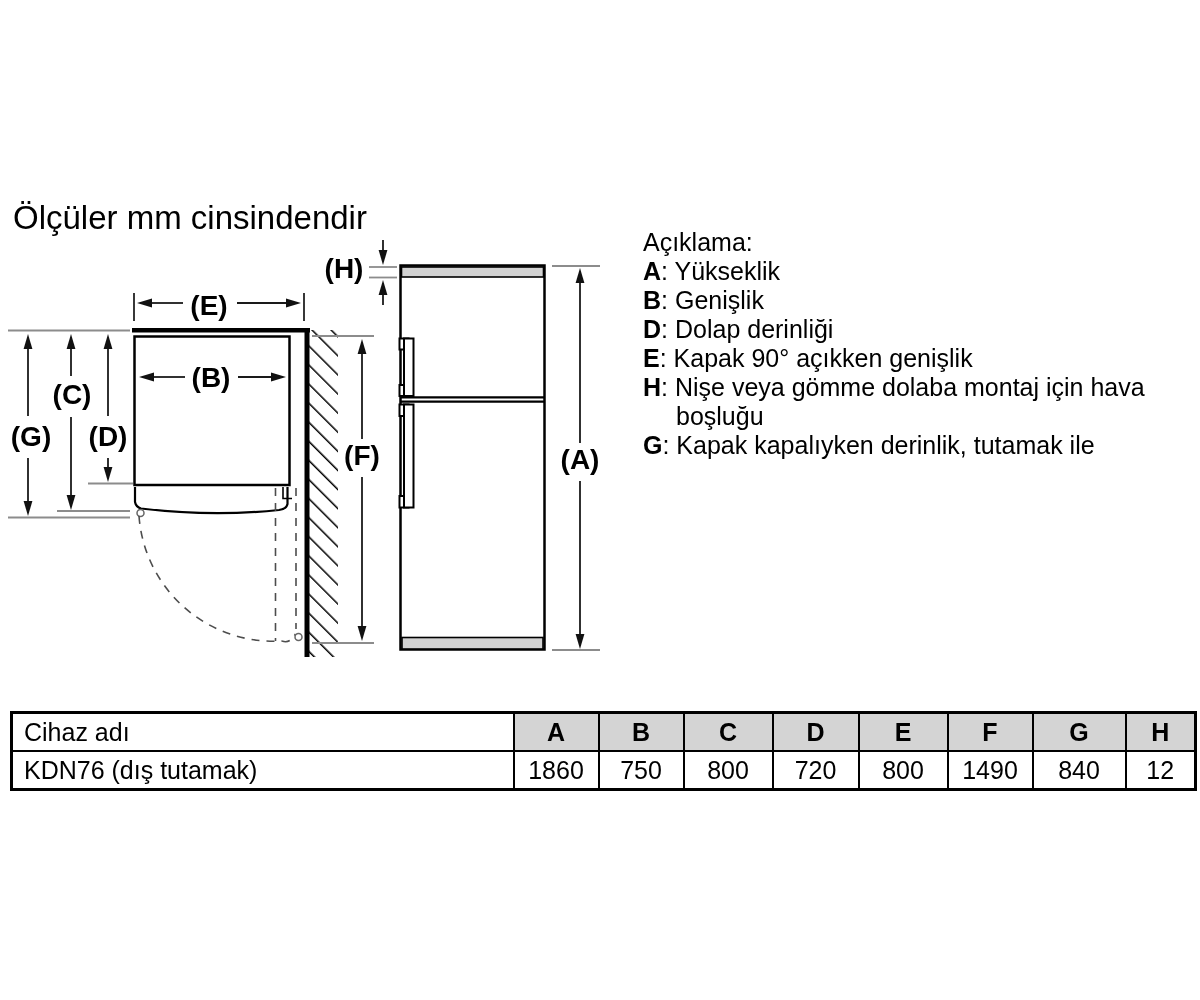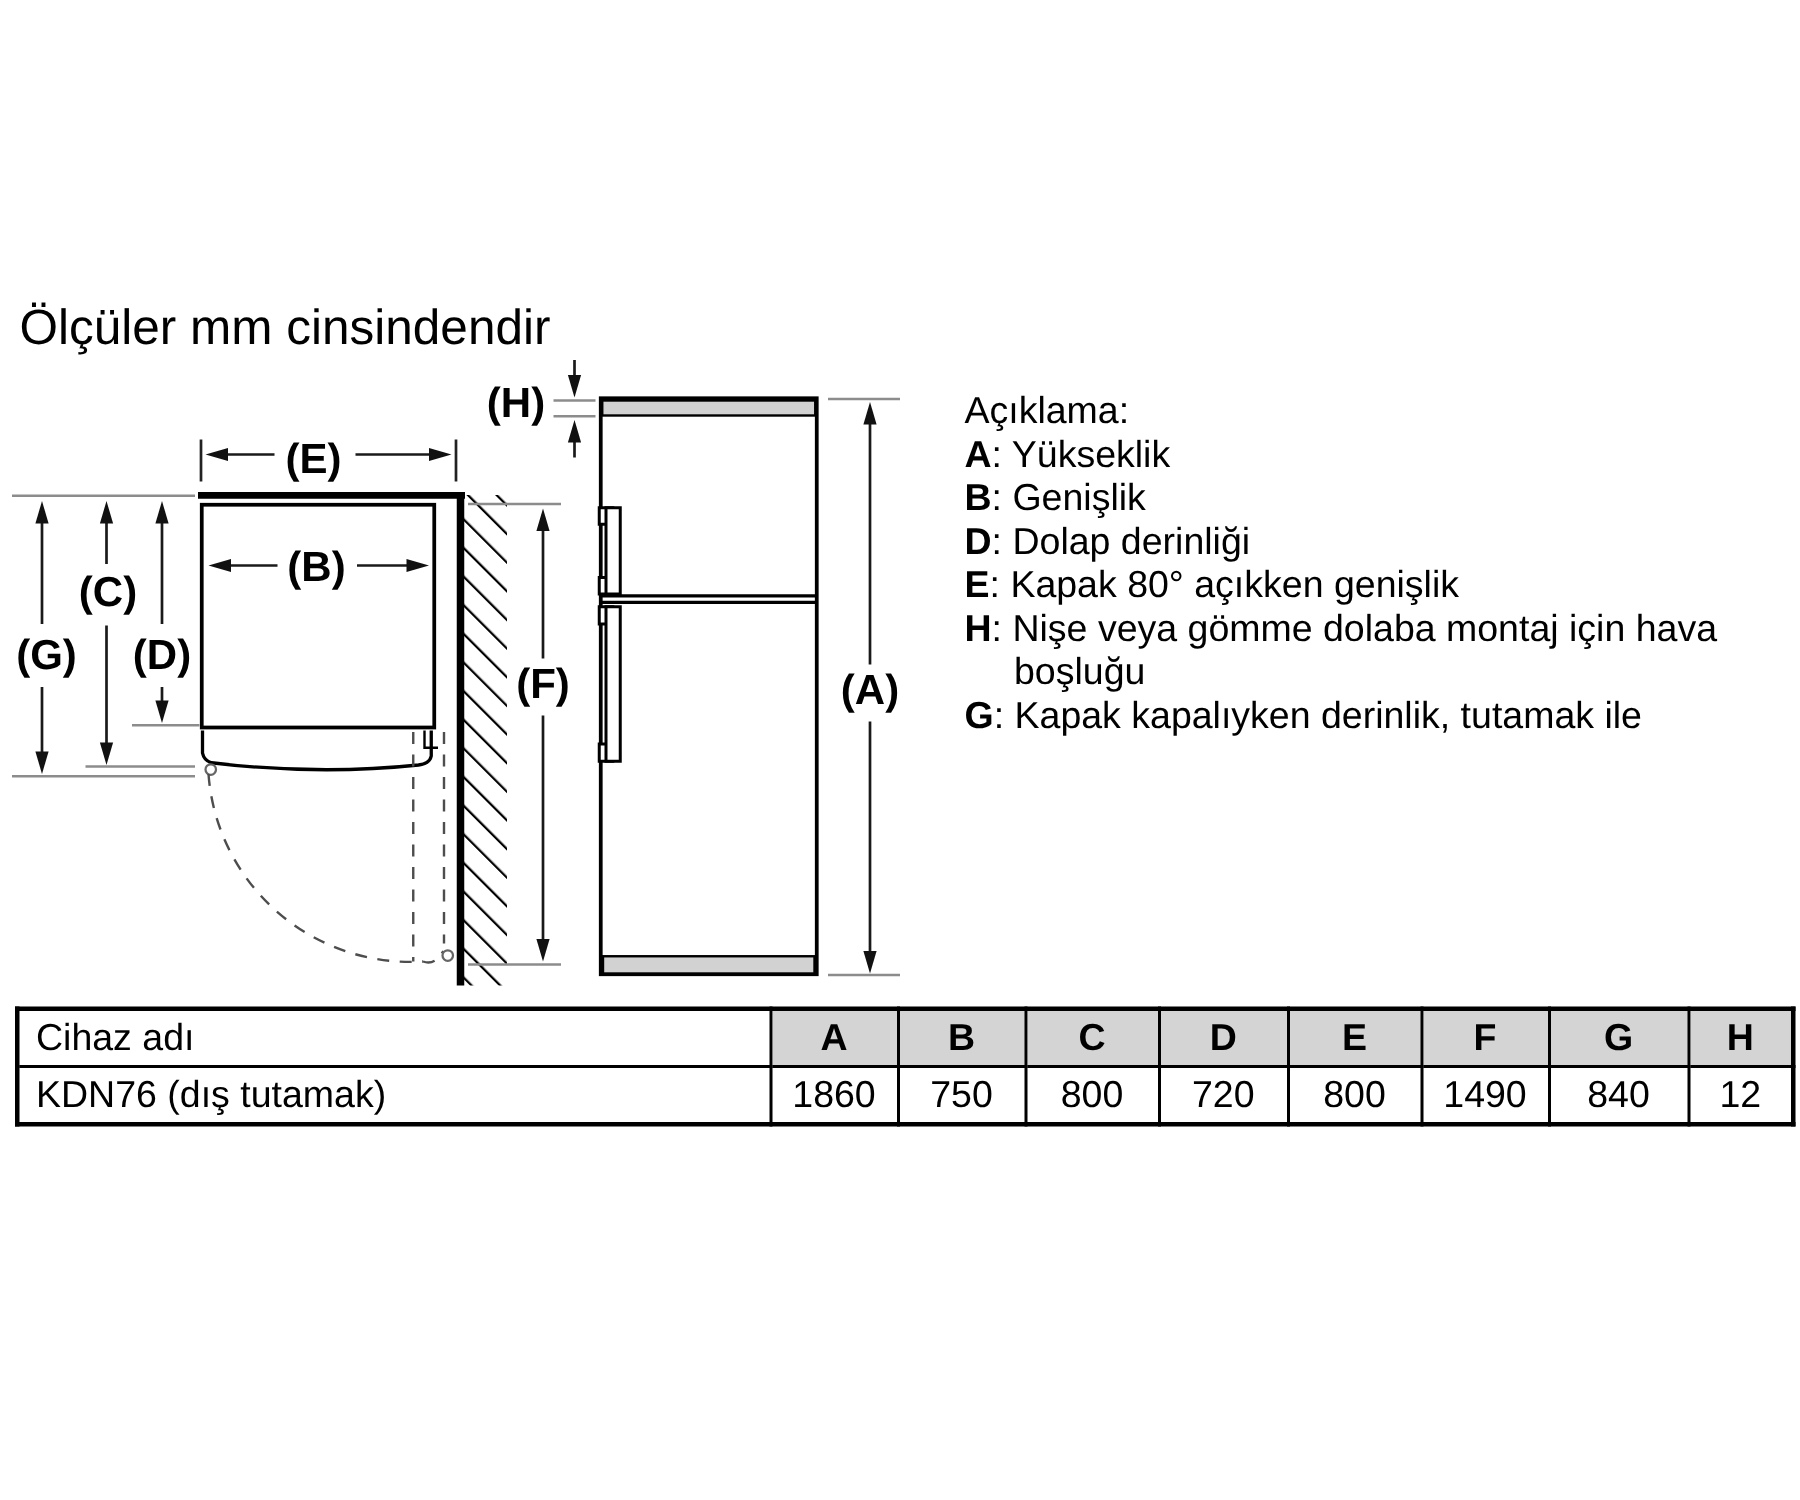--- a/index.html
+++ b/index.html
@@ -13,26 +13,26 @@
   }
   .diagram-svg { position:absolute; left:0; top:0; }
   .dlabel {
     font-family:"Liberation Sans", sans-serif;
     font-size:28px; font-weight:bold; fill:#000;
   }
   .legend {
     position:absolute; left:643px; top:228px;
     font-size:25px; line-height:29px;
   }
-  .legend-heading { white-space:nowrap;margin-top:32px; }
+  .legend-heading { white-space:nowrap; }
   .legend-item { white-space:nowrap; padding-left:33px; text-indent:-33px; }
   .legend-item.wrap { white-space:normal; width:487px; }
   .legend-key { font-weight:bold; }
   .dims-table {
-    position:absolute; left:10px; top:671px; width:1184px;
+    position:absolute; left:10px; top:711px; width:1184px;
     border-collapse:collapse; table-layout:fixed;
     font-size:25px; border:3px solid #000;
   }
   .dims-table th, .dims-table td {
     border:2px solid #000; height:36px; padding:0;
     font-weight:normal; text-align:center; overflow:hidden;
   }
   .dims-table th.dim { background:#d4d4d4; font-weight:bold; }
   .dims-table .name-col { text-align:left; padding-left:11px; }
 </style>
@@ -176,21 +176,21 @@
     </g>
   </svg>
 
   <div class="page-title">Ölçüler mm cinsindendir</div>
 
   <div class="legend">
     <div class="legend-heading">Açıklama:</div>
     <div class="legend-item"><span class="legend-key">A</span><span>: </span><span>Yükseklik</span></div>
     <div class="legend-item"><span class="legend-key">B</span><span>: </span><span>Genişlik</span></div>
     <div class="legend-item"><span class="legend-key">D</span><span>: </span><span>Dolap derinliği</span></div>
-    <div class="legend-item"><span class="legend-key">E</span><span>: </span><span>Kapak 80° açıkken genişlik</span></div>
+    <div class="legend-item"><span class="legend-key">E</span><span>: </span><span>Kapak 90° açıkken genişlik</span></div>
     <div class="legend-item wrap"><span class="legend-key">H</span><span>: </span><span>Nişe veya gömme dolaba montaj için hava boşluğu</span></div>
     <div class="legend-item"><span class="legend-key">G</span><span>: </span><span>Kapak kapalıyken derinlik, tutamak ile</span></div>
   </div>
 
   <table class="dims-table">
     <colgroup>
       <col style="width:502px">
         <col style="width:85px">
         <col style="width:85px">
         <col style="width:89px">

